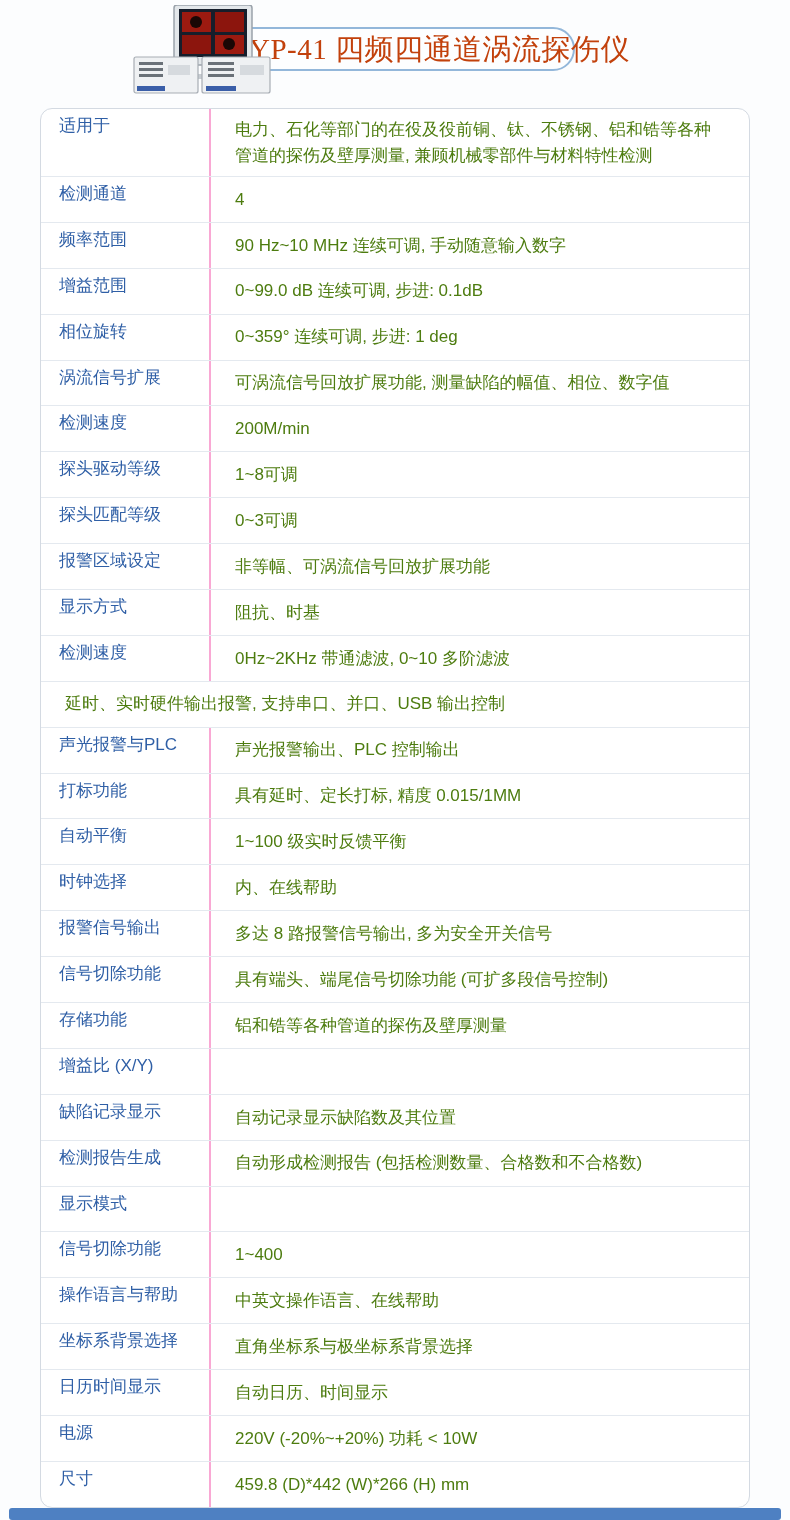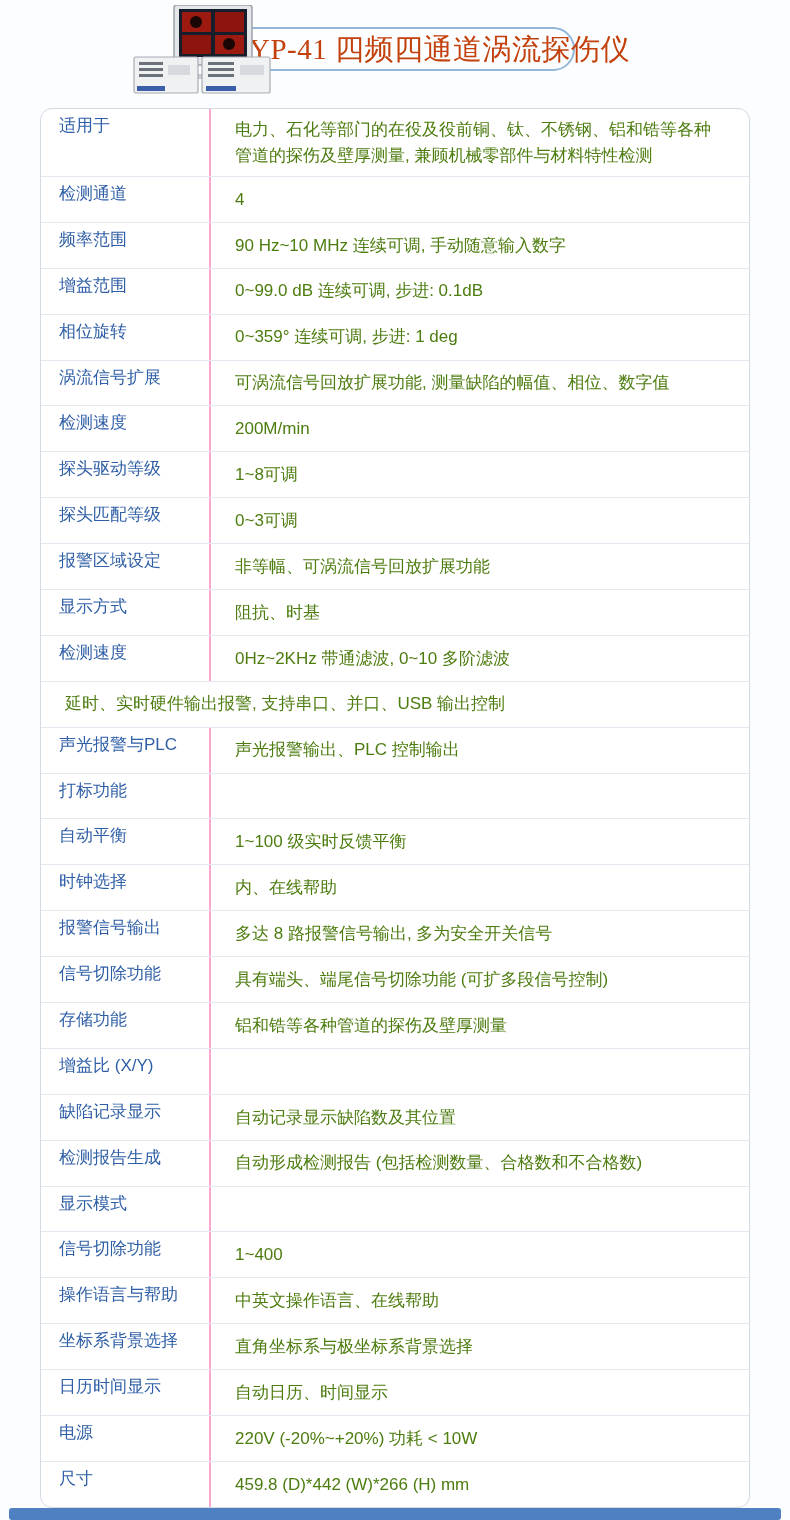--- a/index.html
+++ b/index.html
@@ -206,20 +206,23 @@
     </div>
     <div class="value-cell">
       <span>声光报警输出、PLC 控制输出</span>
     </div>
   </div>
 
   <div class="row">
     <div class="label-cell">
       <span>打标功能</span>
     </div>
+    <div class="value-cell">
+      <span>具有延时、定长打标, 精度 0.015/1MM</span>
+    </div>
   </div>
 
   <div class="row">
     <div class="label-cell">
       <span>自动平衡</span>
     </div>
     <div class="value-cell">
       <span>1~100 级实时反馈平衡</span>
     </div>
   </div>

